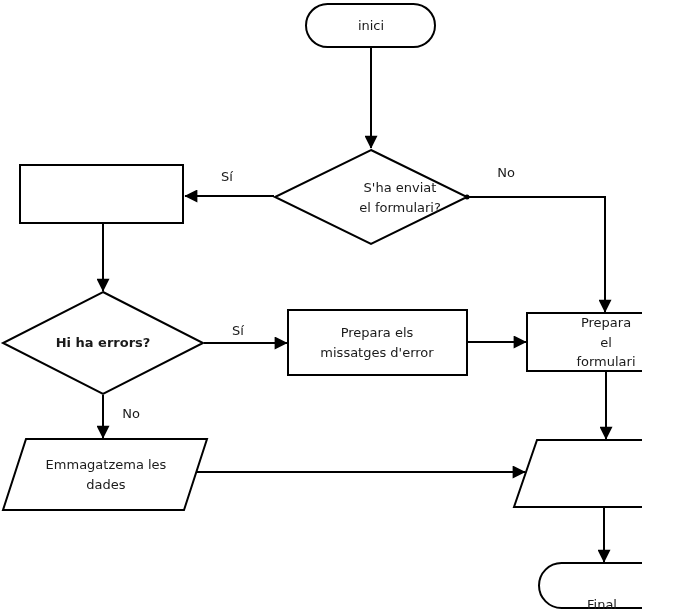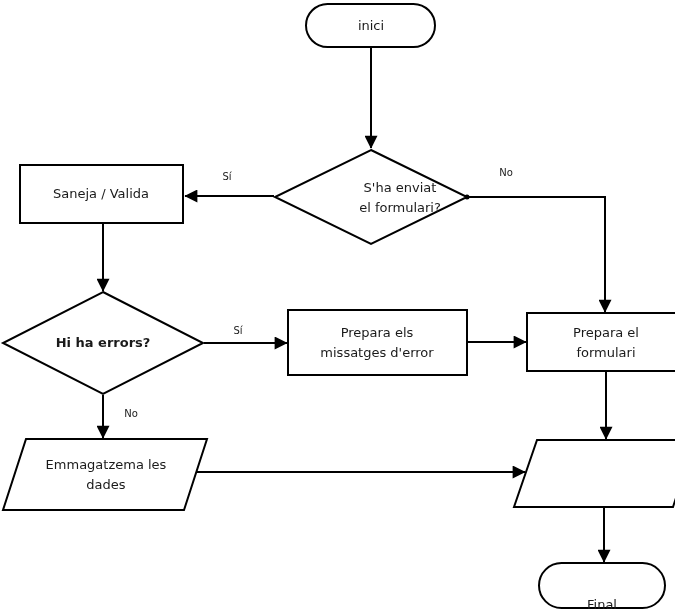--- a/index.html
+++ b/index.html
@@ -3,39 +3,38 @@
 <meta charset="utf-8">
 <style>
   html, body { margin: 0; padding: 0; background: #ffffff; }
   .canvas {
     position: relative;
     width: 642px;
     height: 613px;
     background: #ffffff;
     font-family: "DejaVu Sans", sans-serif;
     overflow: hidden;
-    padding-left: 33px;
   }
   .canvas > svg { position: absolute; left: 0; top: 0; }
   .shape { fill: #ffffff; stroke: #000000; stroke-width: 2; }
   .edge  { fill: none; stroke: #000000; stroke-width: 2; }
   .label {
     position: absolute;
     transform: translate(-50%, -50%);
     text-align: center;
     white-space: pre-line;
     font-size: 13px;
     line-height: 1.5;
     color: #1a1a1a;
     pointer-events: none;
   }
   .edge-label {
     position: absolute;
     transform: translate(-50%, -50%);
-    font-size: 10px;
+    font-size: 13px;
     color: #1a1a1a;
     pointer-events: none;
   }
 </style>
 </head>
 <body>
 
 <div class="canvas">
 
   <svg width="698" height="613" viewBox="0 0 698 613">
@@ -64,21 +63,20 @@
     <rect class="shape" x="288" y="310" width="179" height="65"></rect>
     <rect class="shape" x="527" y="313" width="158" height="58"></rect>
     <polygon class="shape" points="26,439 207,439 184,510 3,510"></polygon>
     <polygon class="shape" points="537,440 695,440 673,507 514,507"></polygon>
     <rect class="shape" x="539" y="563" width="126" height="45" rx="22.5"></rect>
   </svg>
 
   <div class="label" style="left:371px; top:26px;">inici</div>
   <div class="label" style="left:371px; top:197px;margin-left:29px;">S'ha enviat
 el formulari?</div>
-  <div class="label" style="left:101px; top:194px;">Saneja / Valida</div>
   <div class="label" style="left:103px; top:343px;font-weight:bold;">Hi ha errors?</div>
   <div class="label" style="left:377px; top:342px;">Prepara els
 missatges d'error</div>
   <div class="label" style="left:606px; top:342px;">Prepara el formulari</div>
   <div class="label" style="left:106px; top:474px;">Emmagatzema les
 dades</div>
   <div class="label" style="left:602px; top:585px;margin-top:20px;">Final</div>
 
   <div class="edge-label" style="left:227px; top:176px;">Sí</div>
   <div class="edge-label" style="left:506px; top:172px;">No</div>

